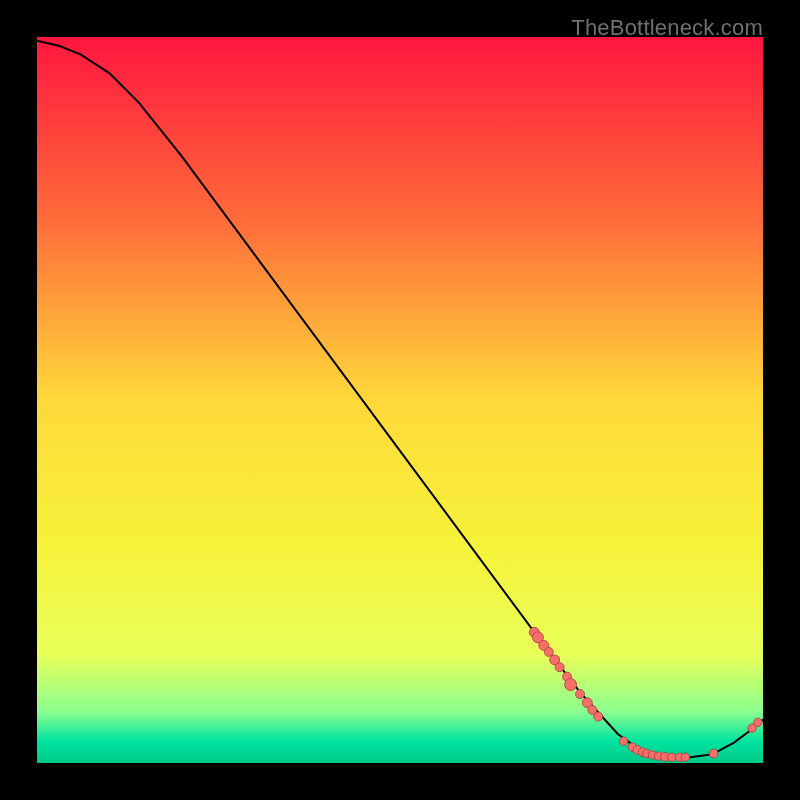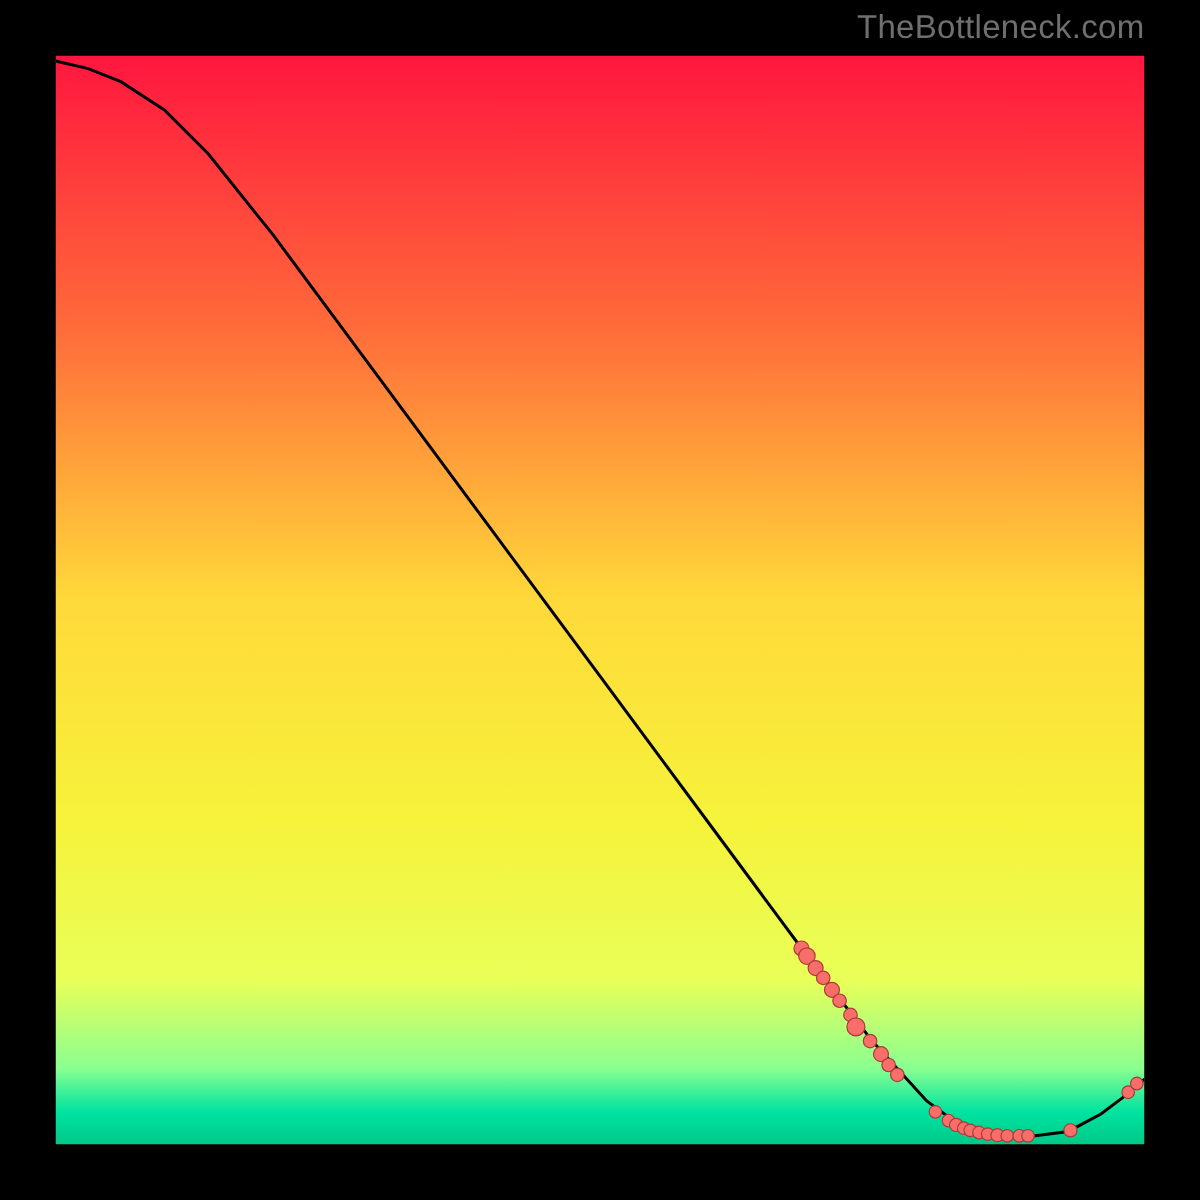--- a/index.html
+++ b/index.html
@@ -18,21 +18,21 @@
   }
   .plot-area {
     position: absolute;
     left: 37px;
     top: 37px;
     width: 726px;
     height: 726px;
   }
   .watermark {
     position: absolute;
-    top: 5px;
+    top: 15px;
     right: 37px;
     color: #6f6f6f;
     font-size: 22px;
     font-weight: 500;
     letter-spacing: 0.2px;
   }
   svg { display: block; }
 </style>
 </head>
 <body>

